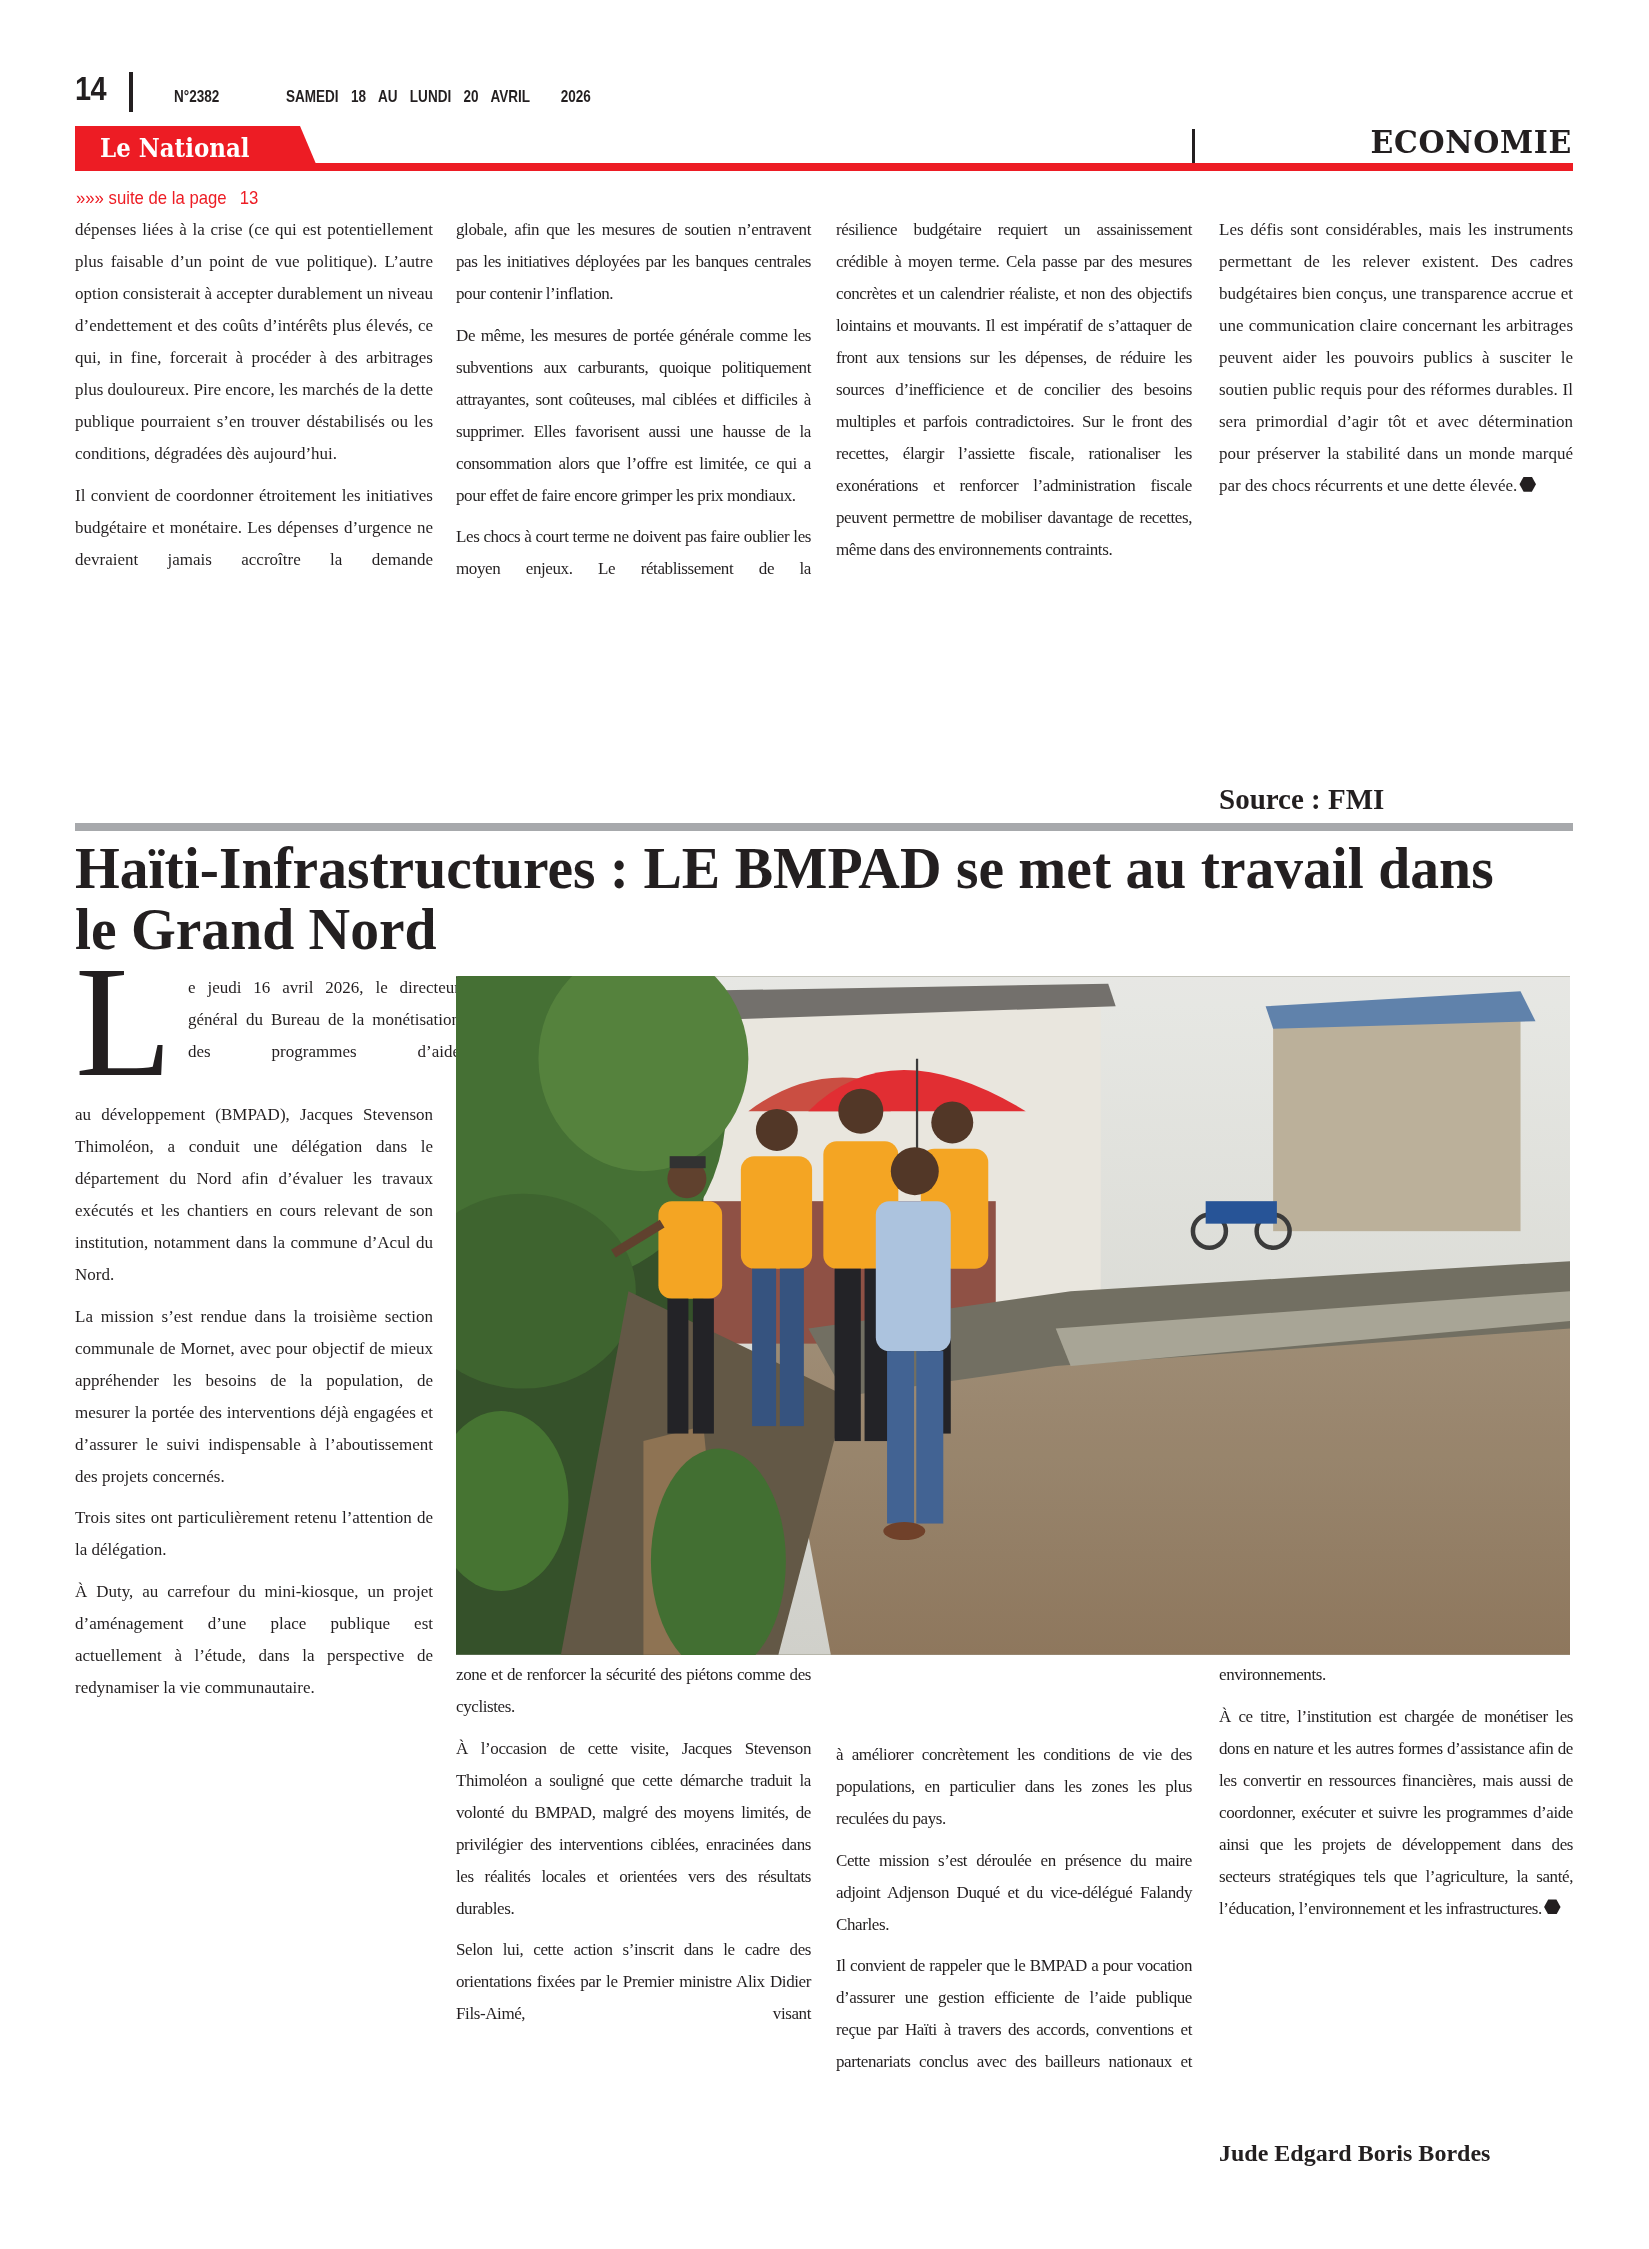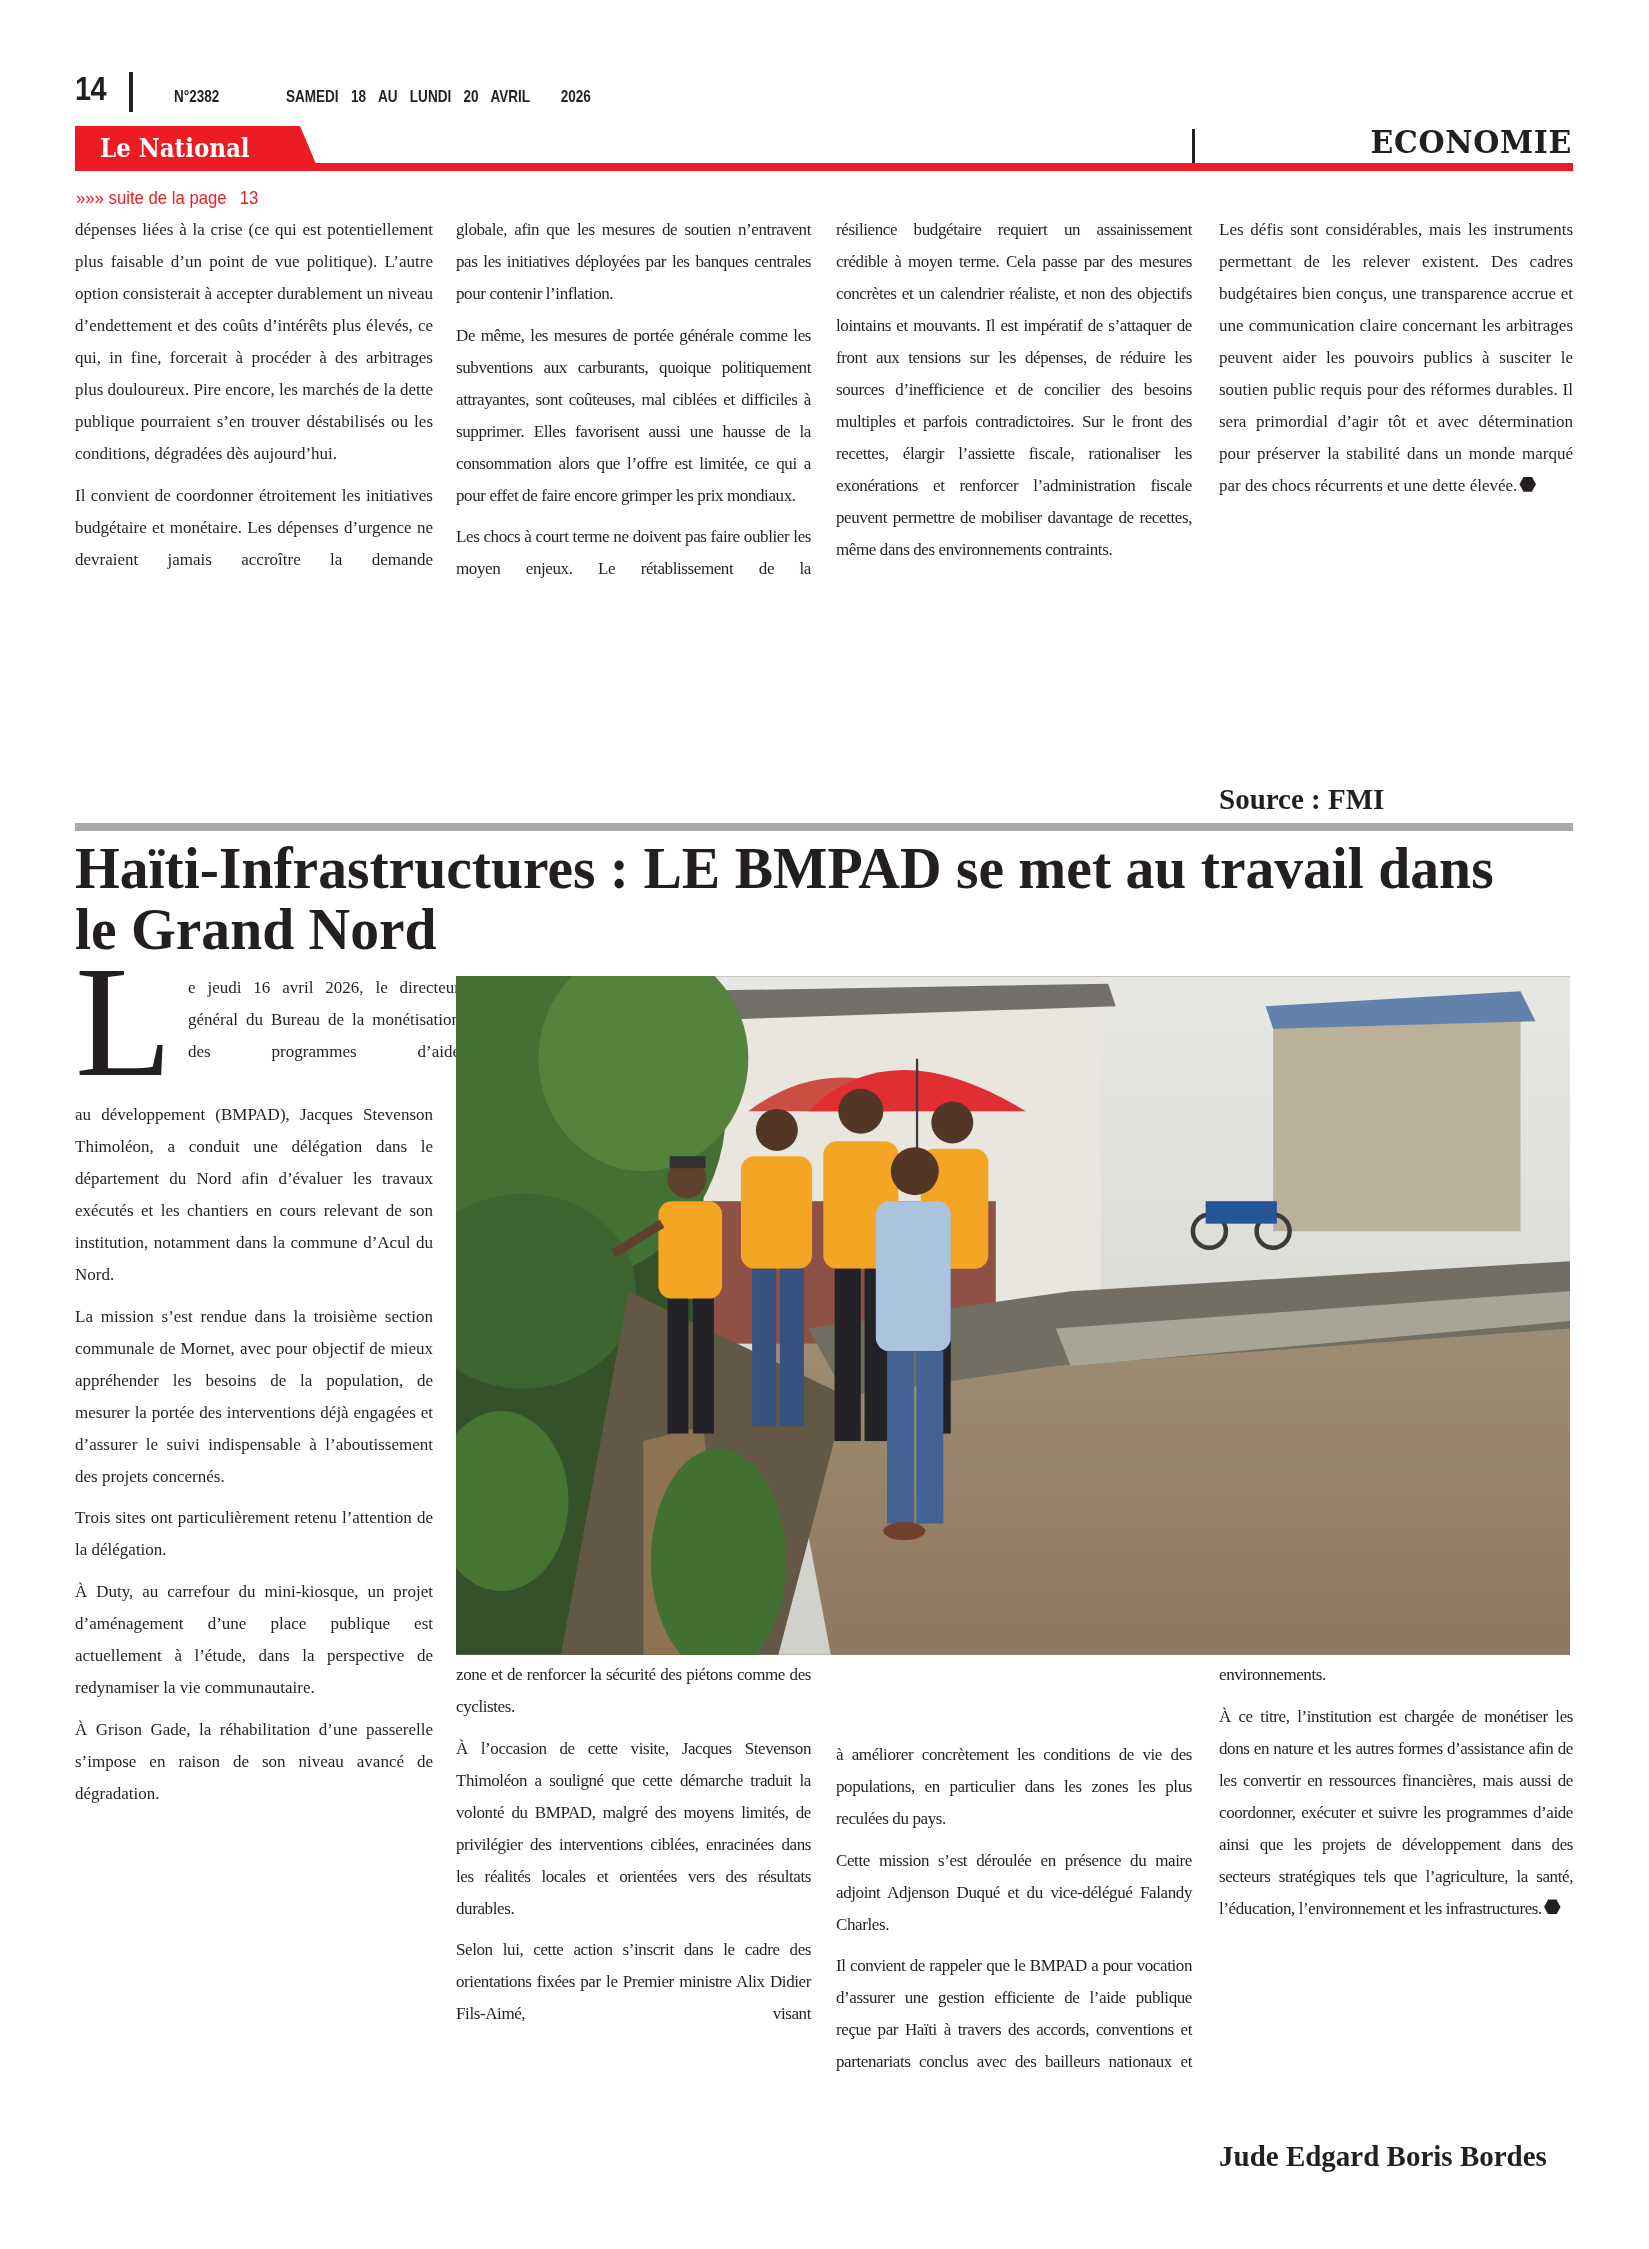--- a/index.html
+++ b/index.html
@@ -35,21 +35,21 @@
 
   .divider { left:75px; top:823px; width:1498px; height:7.5px; background:#a7a9ac; }
 
   .headline { left:75px; top:838px; width:1500px; font-family:"Liberation Serif","DejaVu Serif",serif; font-weight:700; font-size:60px; line-height:61px; color:#231f20; transform:scaleX(0.96); transform-origin:left top; }
 
   
   .dropcap { left:75px; top:958px; font-size:159px; line-height:127px; font-weight:400; color:#231f20; }
 
   .photo { left:456px; top:976px; width:1114px; height:679px; overflow:hidden; background:#6d6a54; }
 
-  .byline { left:1219px; top:2140px; font-size:29px; font-weight:700; color:#231f20; }
+  .byline { left:1219px; top:2140px; font-size:24px; font-weight:700; color:#231f20; }
 </style>
 </head>
 <body>
 
 <div class="abs pagenum">14</div>
 <div class="abs pagebar"></div>
 <div class="abs issue" style="left:174px;">N°2382</div>
 <div class="abs issue" style="left:286px; word-spacing:10.5px;">
   <span>SAMEDI</span>
   <span>18</span>
@@ -94,21 +94,20 @@
 
 <div class="abs dropcap">L</div>
 <div class="col" style="left:160px; width:272px; top:972px;margin-left:28px;">
   <p id="lead-a" style="text-align-last:justify;">e jeudi 16 avril 2026, le directeur général du Bureau de la monétisation des programmes d’aide</p>
 </div>
 <div class="col" style="left:75px; width:358px; top:1099px;">
   <p id="lead-b">au développement (BMPAD), Jacques Stevenson Thimoléon, a conduit une délégation dans le département du Nord afin d’évaluer les travaux exécutés et les chantiers en cours relevant de son institution, notamment dans la commune d’Acul du Nord.</p>
   <p>La mission s’est rendue dans la troisième section communale de Mornet, avec pour objectif de mieux appréhender les besoins de la population, de mesurer la portée des interventions déjà engagées et d’assurer le suivi indispensable à l’aboutissement des projets concernés.</p>
   <p>Trois sites ont particulièrement retenu l’attention de la délégation.</p>
   <p>À Duty, au carrefour du mini-kiosque, un projet d’aménagement d’une place publique est actuellement à l’étude, dans la perspective de redynamiser la vie communautaire.</p>
-  <p>À Grison Gade, la réhabilitation d’une passerelle s’impose en raison de son niveau avancé de dégradation.</p>
 </div>
 
 <div class="abs photo">
   <svg width="1114" height="679" viewBox="0 0 1486 905">
     <defs>
       <linearGradient id="ground" x1="0" y1="0" x2="0" y2="1">
         <stop offset="0" stop-color="#9c8b73"></stop>
           <stop offset="1" stop-color="#8a7257"></stop>
       </linearGradient>
       <linearGradient id="sky" x1="0" y1="0" x2="0" y2="1">

